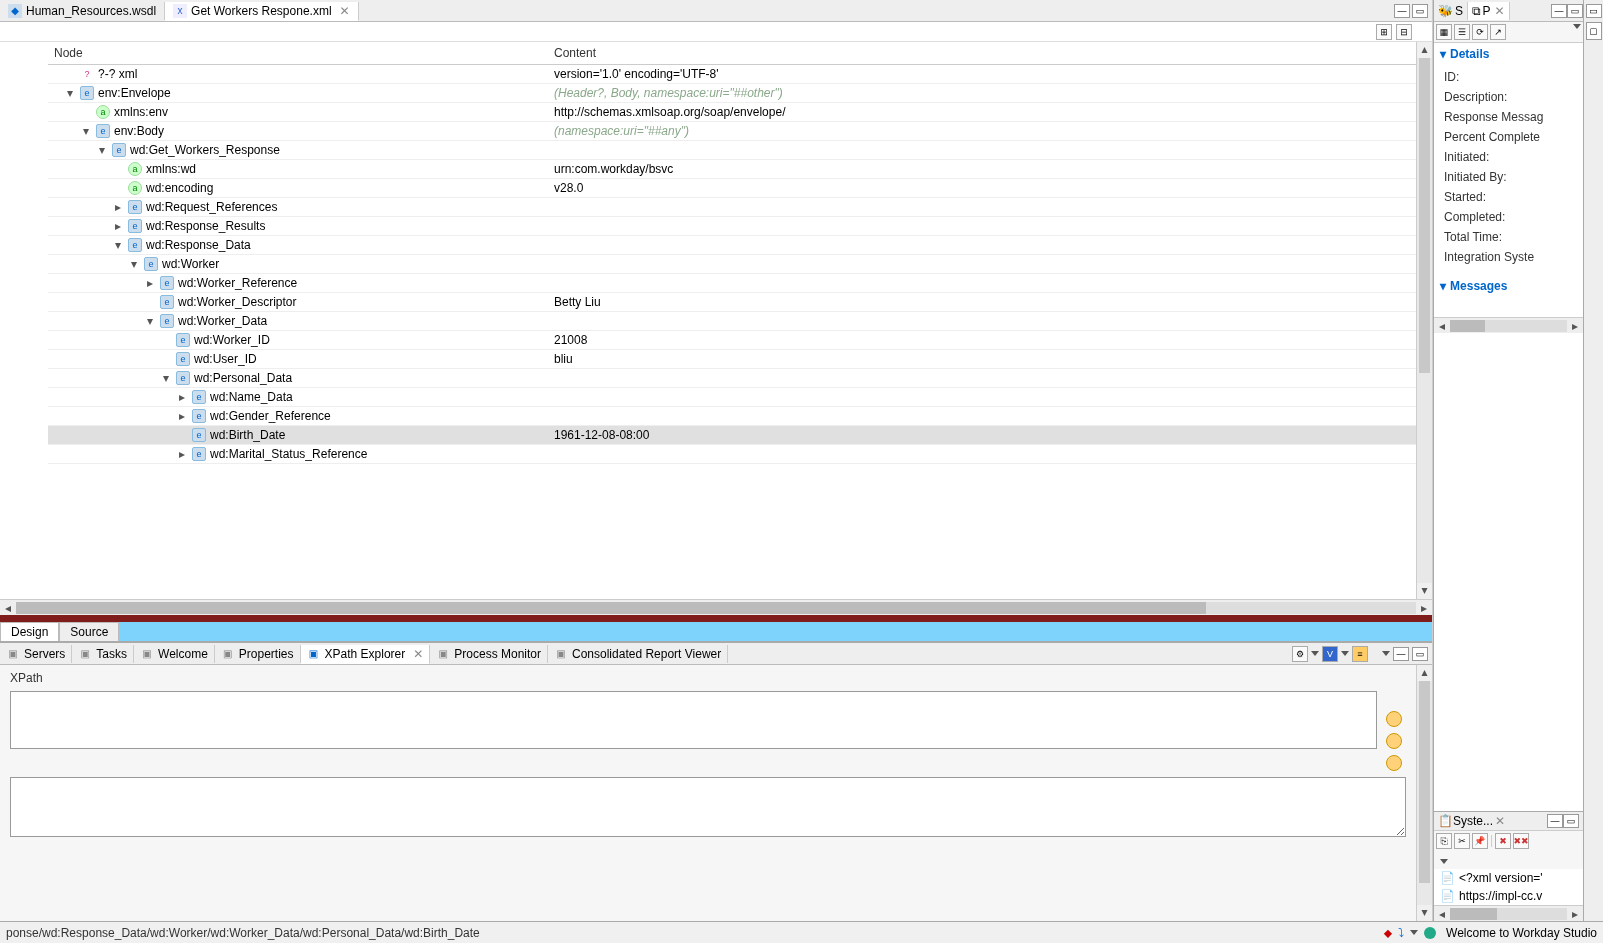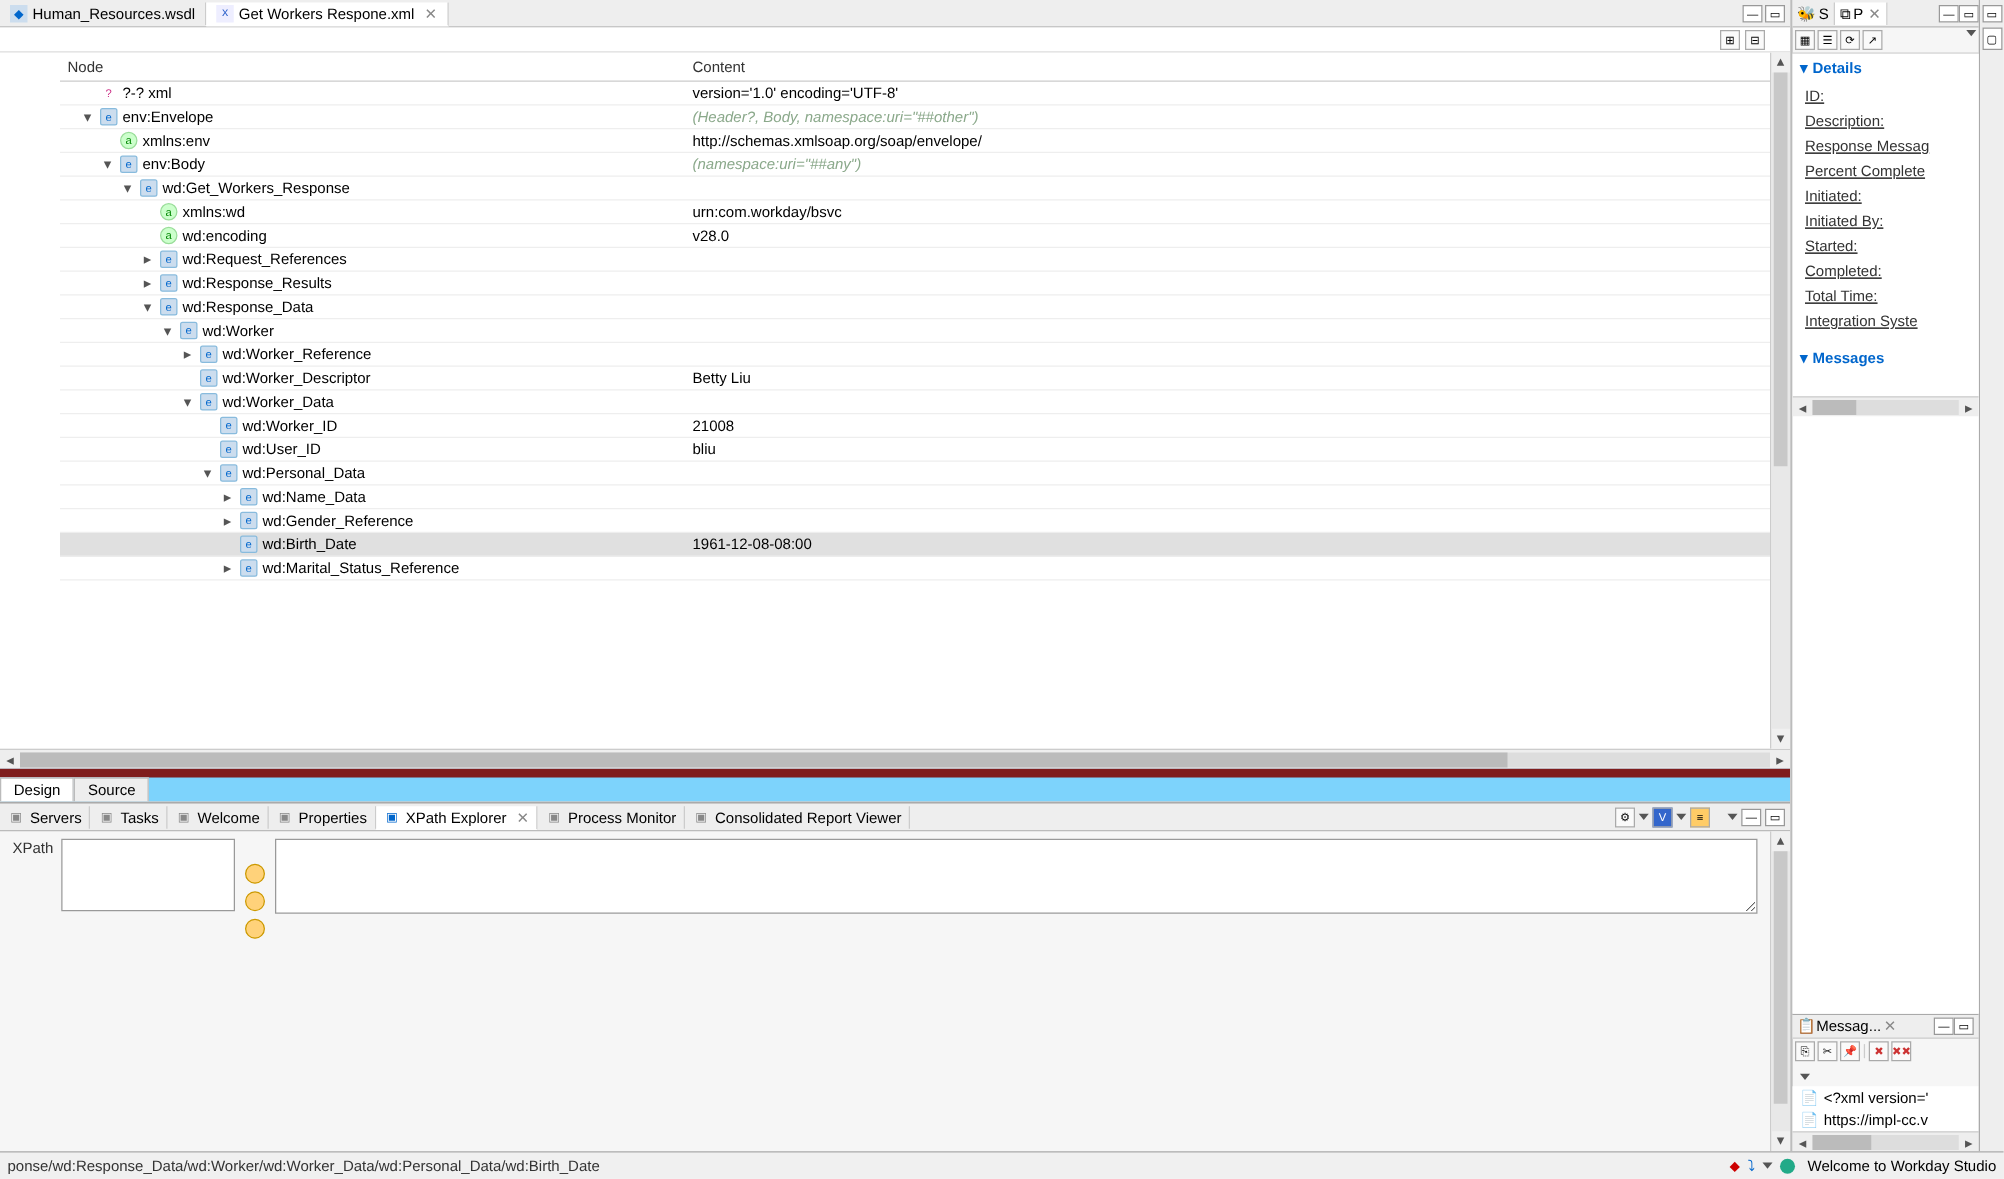--- a/index.html
+++ b/index.html
@@ -51,38 +51,38 @@
 
 
 .bottom-panel { height: 280px; display:flex; flex-direction:column; border-top:2px solid #aaa; background:#f6f6f6; }
 .views-tabs { display:flex; align-items:center; background:#eee; border-bottom:1px solid #bbb; height:22px; }
 .view-tab { display:flex; align-items:center; gap:4px; padding:2px 6px; border-right:1px solid #ccc; cursor:pointer; }
 .view-tab.active { background:#fff; border-bottom:1px solid #fff; margin-bottom:-1px; }
 .views-spacer { flex:1; }
 .view-toolbar { display:flex; gap:3px; padding-right:4px; align-items:center; }
 
 .xpath-body { flex:1; display:flex; overflow:hidden; }
-.xpath-form { flex:1; padding:6px 10px; display:flex; flex-direction:row; gap:6px; overflow:auto; }
+.xpath-form { flex:1; padding:6px 10px; display:flex; flex-direction:column; gap:6px; overflow:auto; }
 .field-label { color:#333; }
 .field-input { width:100%; border:1px solid #999; background:#fff; padding:4px; min-height:24px; font-size:12px; }
 .xpath-textarea { height:58px; resize:none; }
 .result-area { height:60px; }
 .side-icons { width:24px; padding-top:20px; display:flex; flex-direction:column; gap:6px; align-items:center; }
 .side-icon { width:16px; height:16px; background:#ffd27a; border:1px solid #c90; border-radius:8px; cursor:pointer; }
 .side-icon.up { background:#ffd27a; }
 
 
 .right-tabs { display:flex; align-items:center; background:#eee; border-bottom:1px solid #bbb; height:22px; }
 .right-tab { padding:2px 4px; border-right:1px solid #ccc; display:flex; align-items:center; gap:2px; font-size:11px; cursor:pointer; }
 .right-tab.active { background:#fff; }
 .right-toolbar { display:flex; gap:2px; padding:2px; border-bottom:1px solid #ccc; }
 .right-pane { flex:1; overflow:auto; background:#fff; position:relative; }
 .section-hdr { color:#0066cc; font-weight:bold; padding:4px 6px; display:flex; align-items:center; gap:4px; }
 .section-hdr .tw { color:#0066cc; }
-.prop-list { padding:2px 6px 8px 10px;text-decoration:underline; }
+.prop-list { padding:2px 6px 8px 10px; }
 .prop-row { padding:3px 0; color:#333; white-space:nowrap; overflow:hidden; }
 .clip-section { border-top:1px solid #aaa; }
 .clip-hdr { display:flex; align-items:center; padding:2px 4px; border-bottom:1px solid #ccc; background:#eee; font-size:11px; }
 .clip-hdr .sp { flex:1; }
 .clip-toolbar { display:flex; gap:2px; padding:2px; }
 .clip-list { background:#fff; }
 .clip-item { padding:2px 6px; display:flex; align-items:center; gap:4px; white-space:nowrap; overflow:hidden; }
 
 
 .statusbar { height:22px; background:#f0f0f0; border-top:1px solid #aaa; display:flex; align-items:center; padding:0 6px; font-size:11px; }
@@ -485,21 +485,21 @@
           <div class="track">
             <div class="thumb" style="width:30%;"></div>
           </div>
           <div class="arrow">▸</div>
       </div>
     </div>
 
     <div class="clip-section">
       <div class="clip-hdr">
         <span>📋</span>
-        <span>Messag...</span>
+        <span>Syste...</span>
         <span class="tab-close" style="margin-left:2px;">✕</span>
         <span class="sp"></span>
         <div class="window-ctrl">—</div>
         <div class="window-ctrl">▭</div>
       </div>
       <div class="clip-toolbar">
         <div class="tool-btn">⎘</div>
         <div class="tool-btn">✂</div>
         <div class="tool-btn">📌</div>
         <span style="color:#ccc;">|</span>

